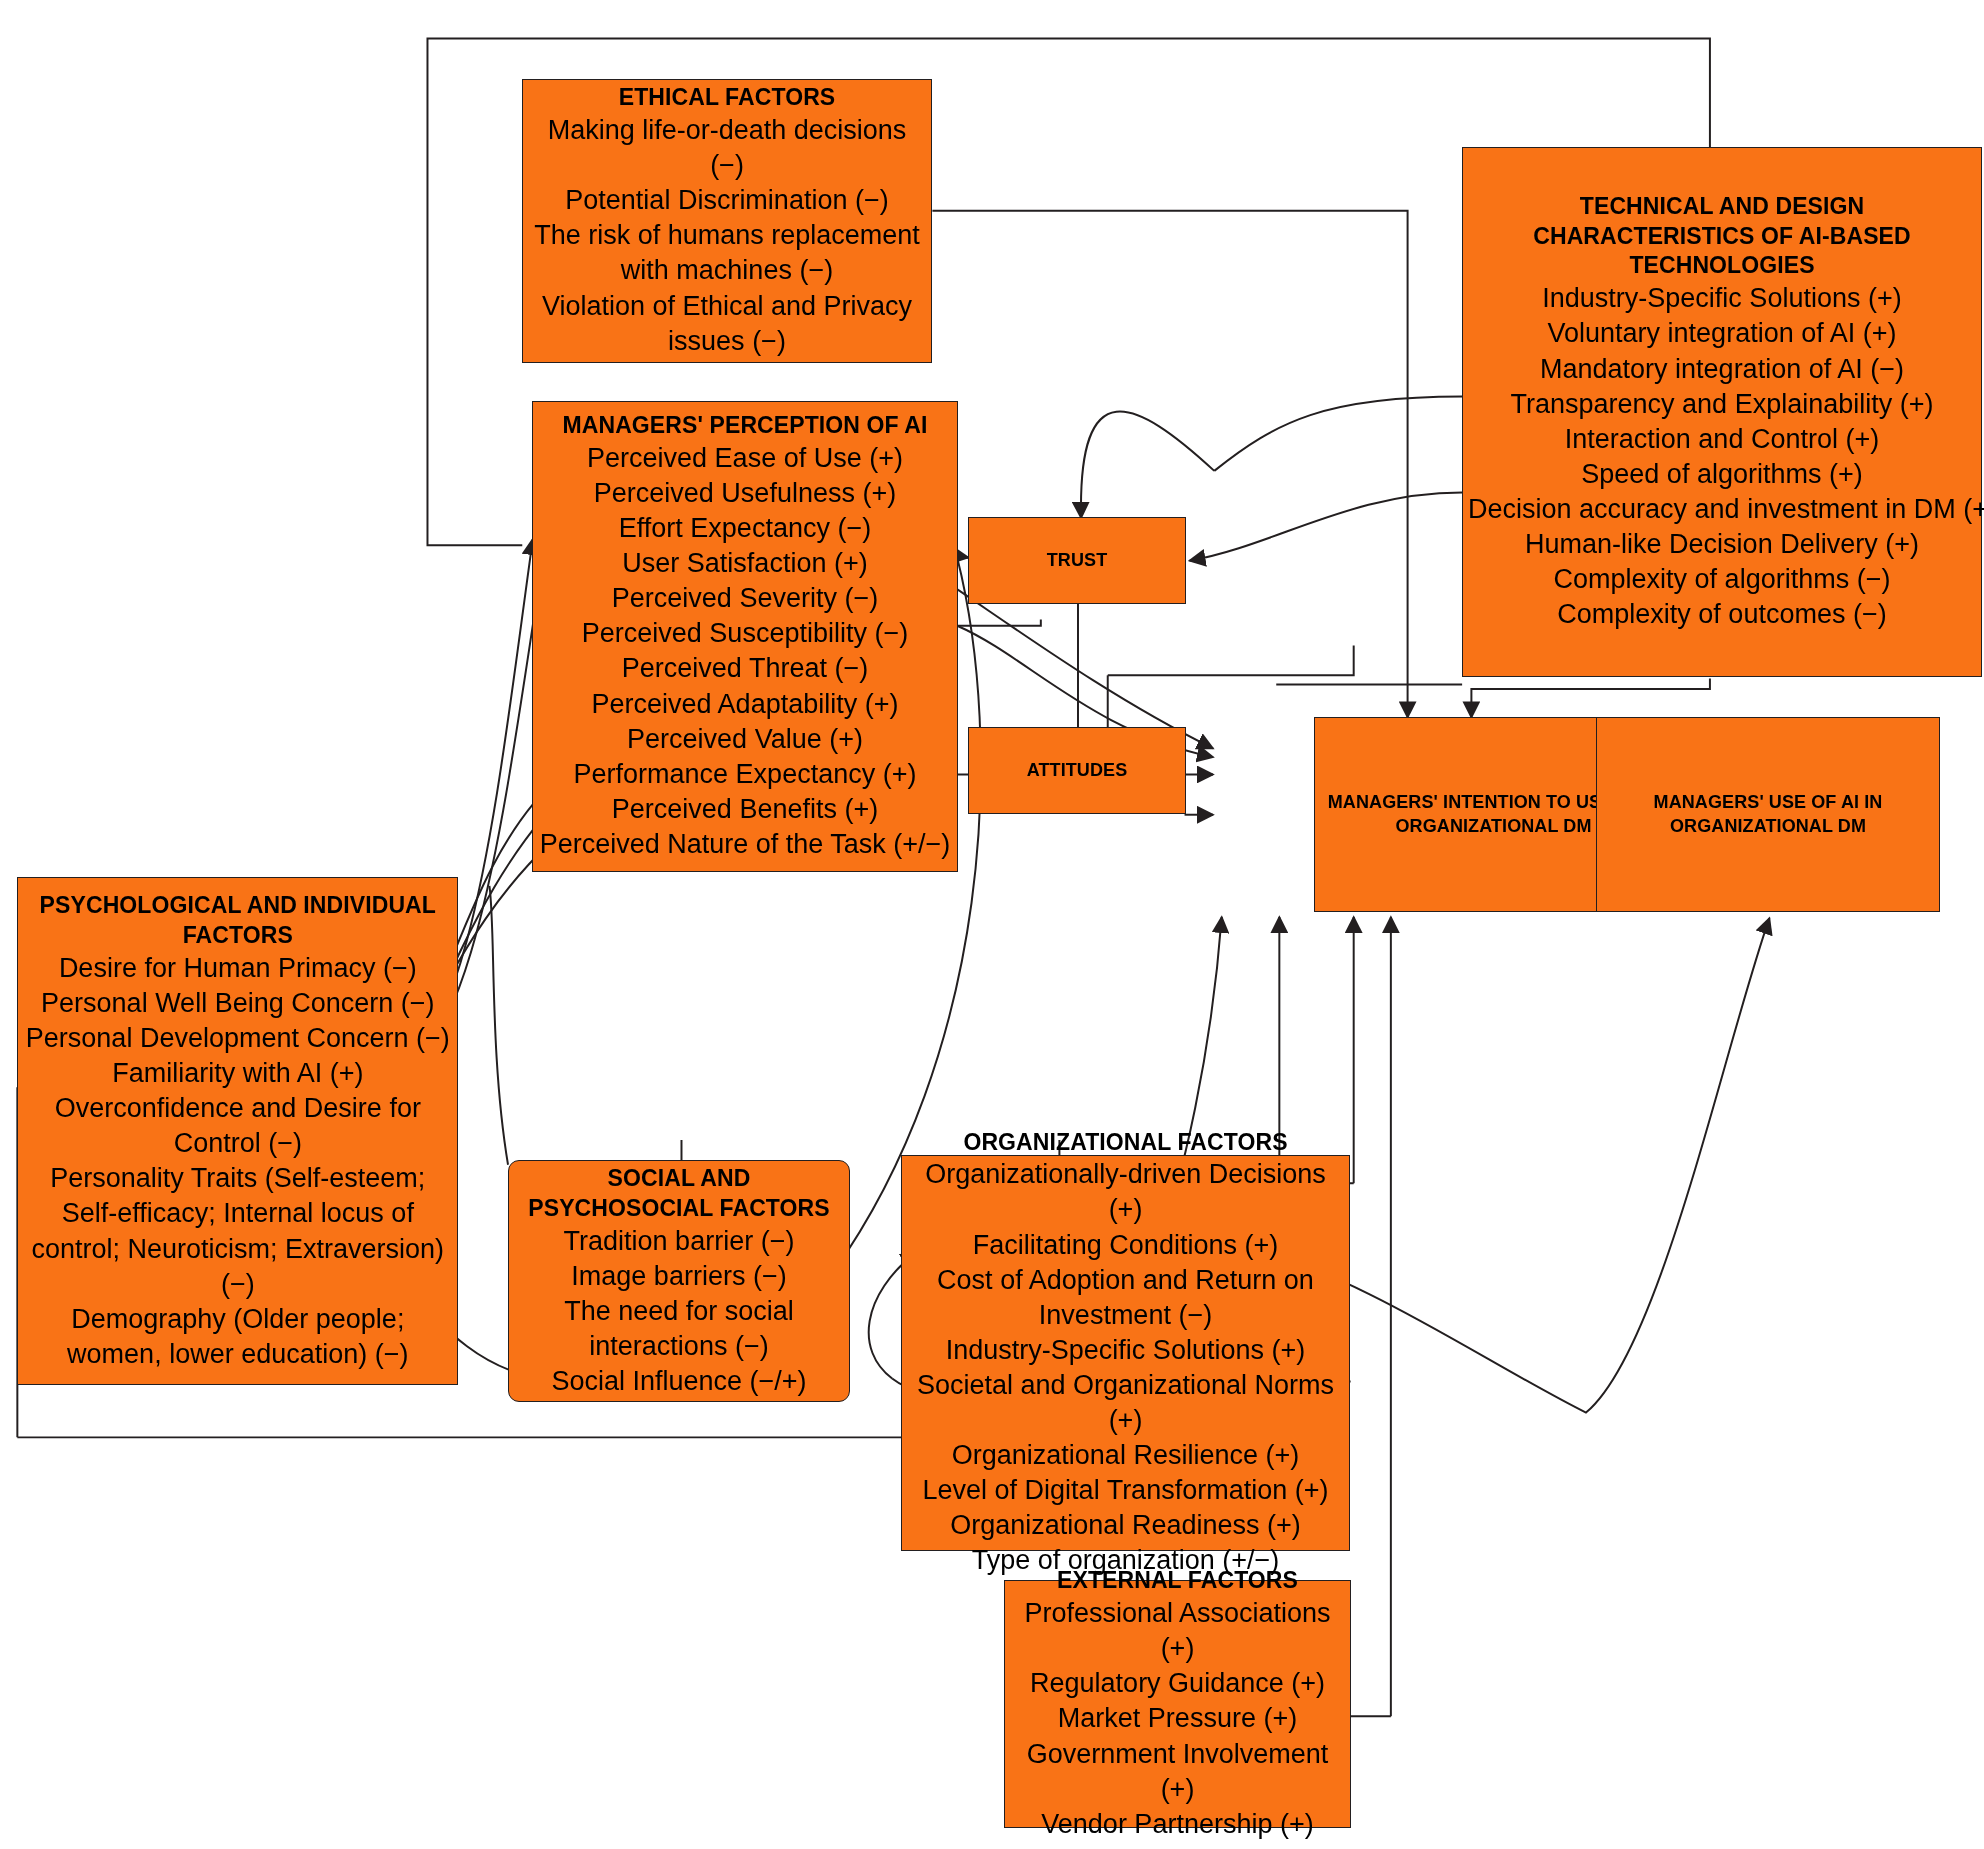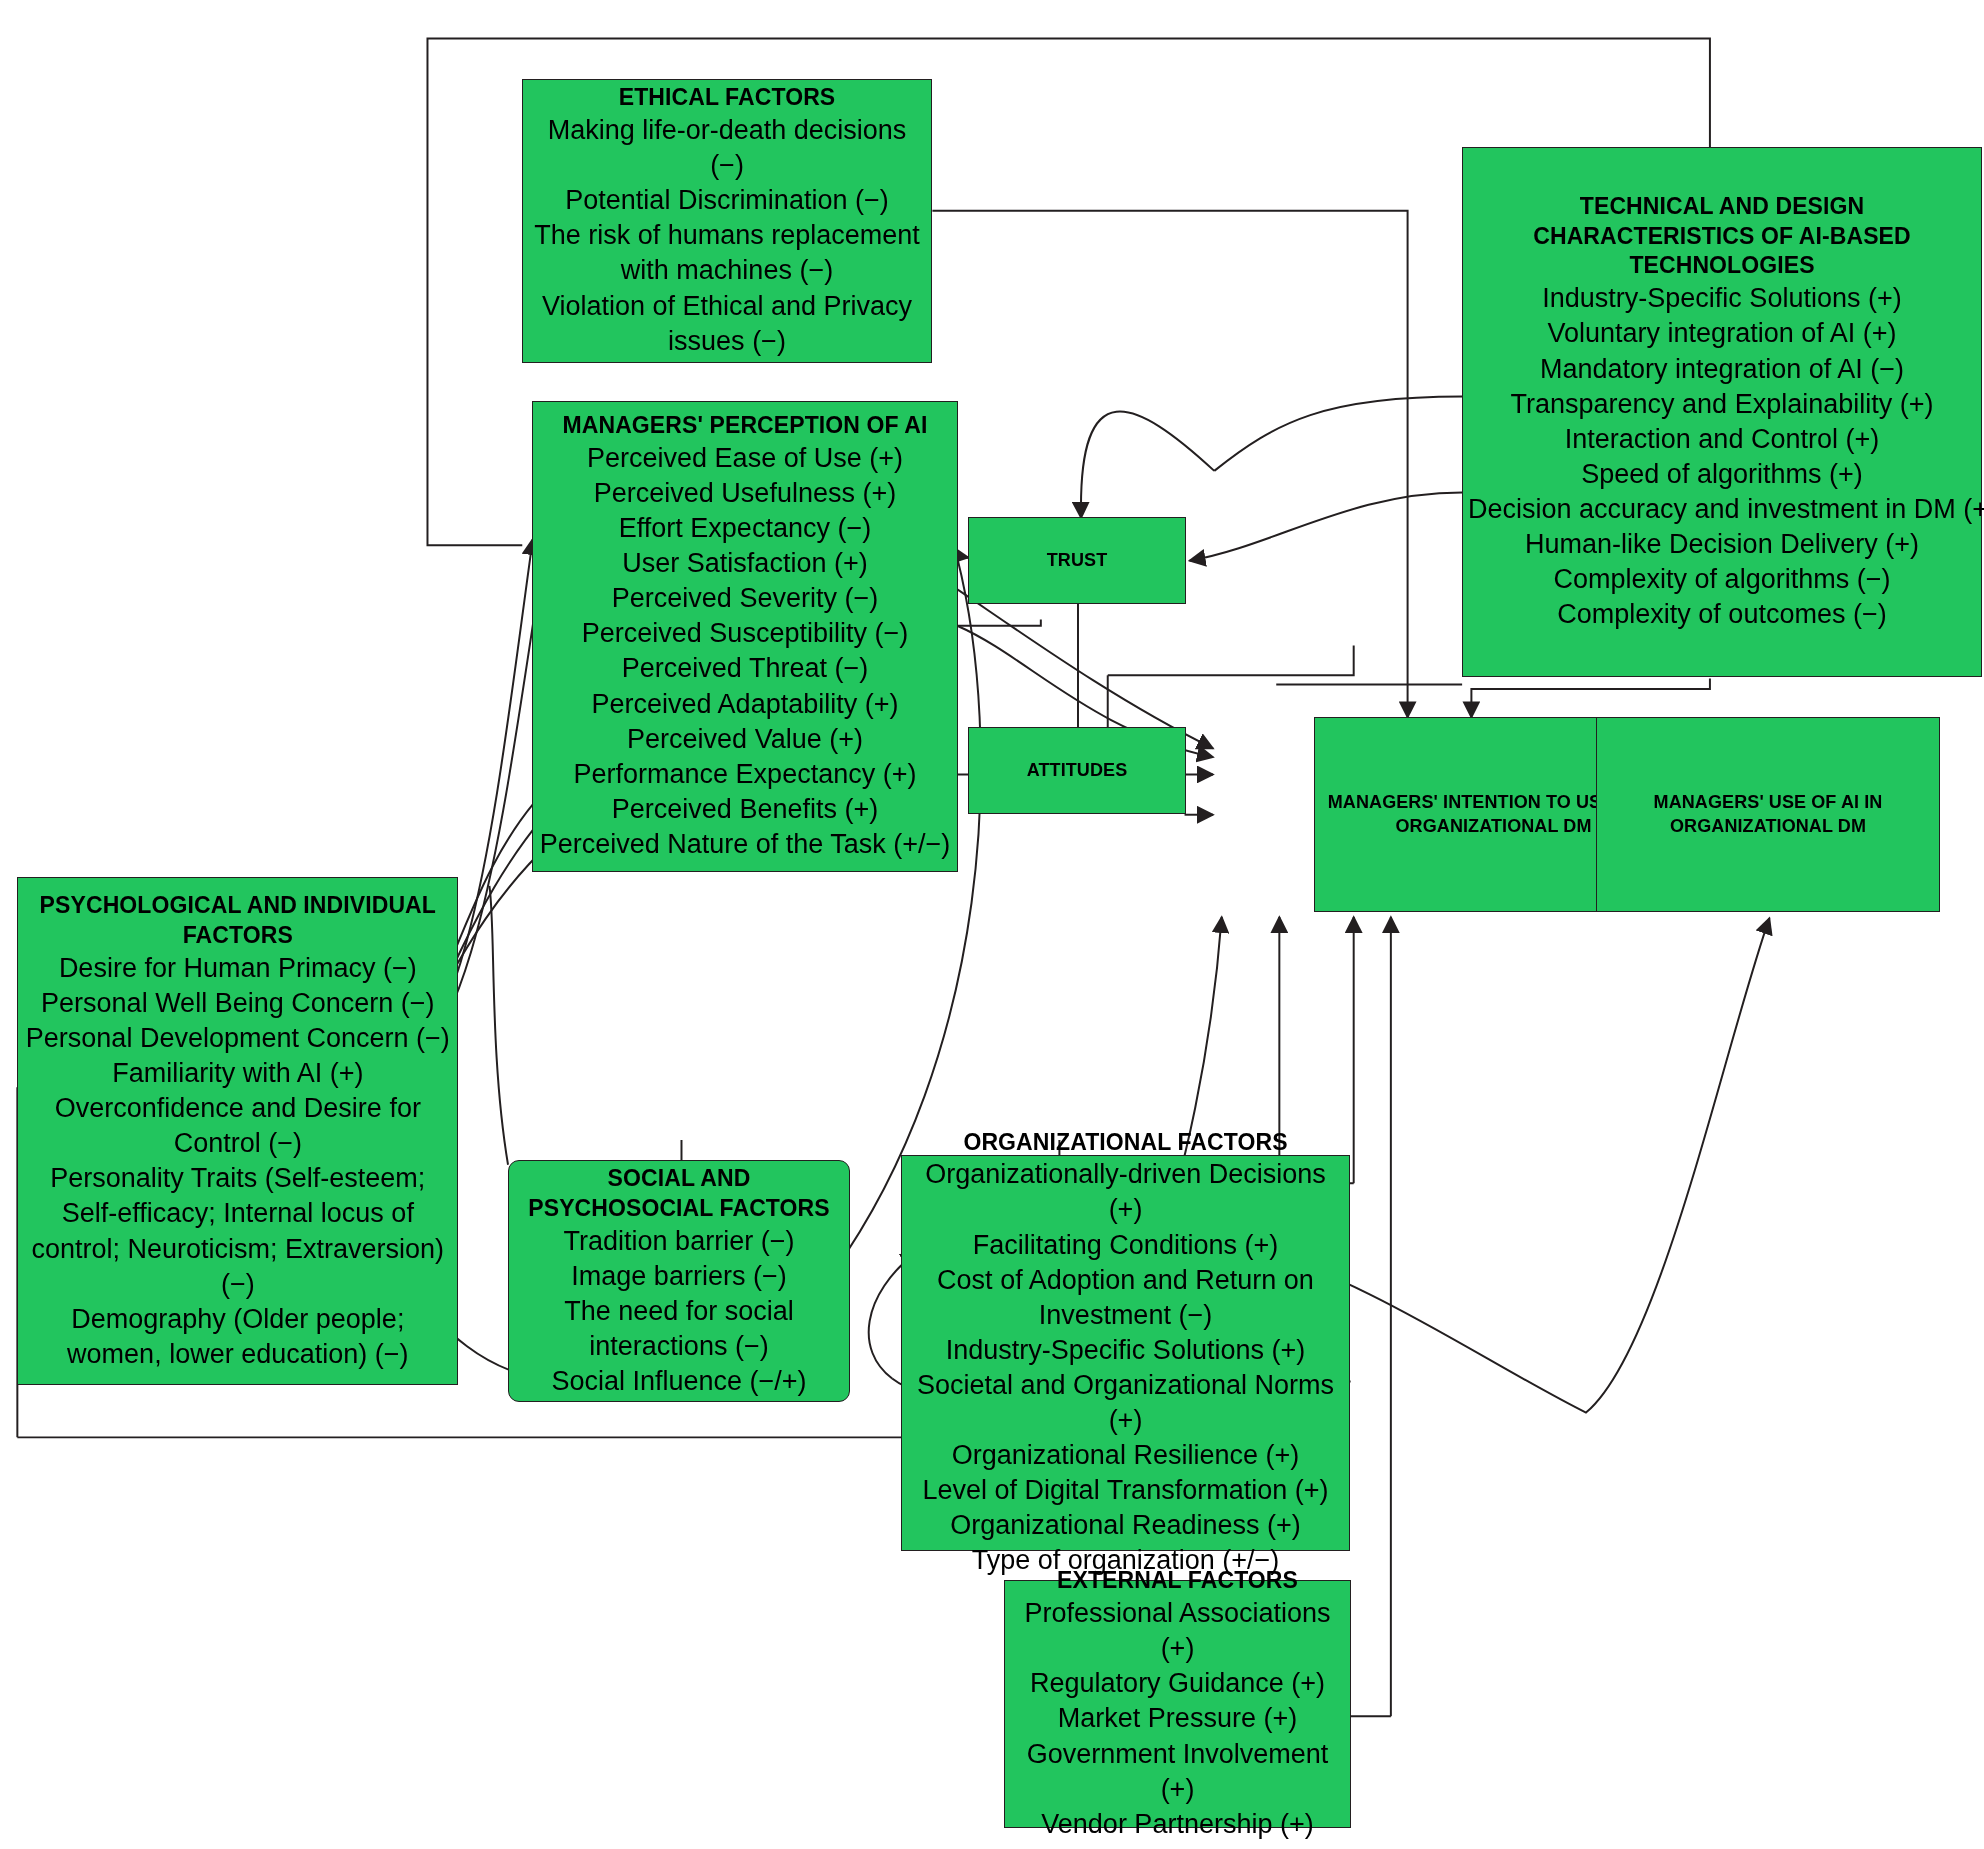--- a/index.html
+++ b/index.html
@@ -21,21 +21,21 @@
     position: absolute;
     left: 0; top: 0;
     width: 1985px;
     height: 1850px;
     pointer-events: none;
   }
   .node {
     position: absolute;
     box-sizing: border-box;
     border: 1.9px solid #231f20;
-    background: #22c55e;
+    background: #f97316;
     display: flex;
     flex-direction: column;
     align-items: center;
     justify-content: center;
     text-align: center;
     color: #000000;
     z-index: 5;
   }
   .node .title {
     font-weight: bold;

